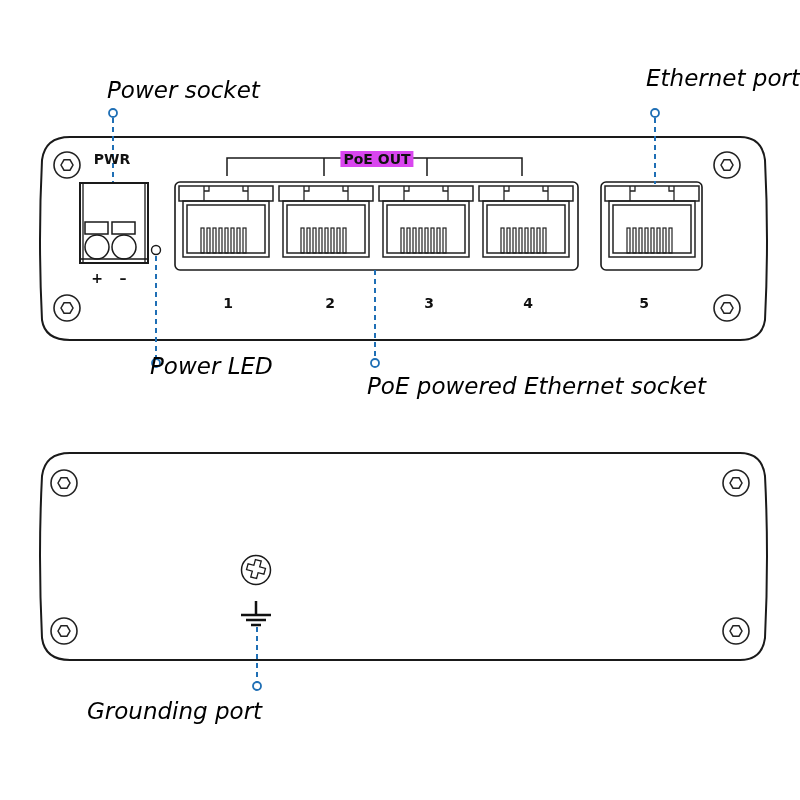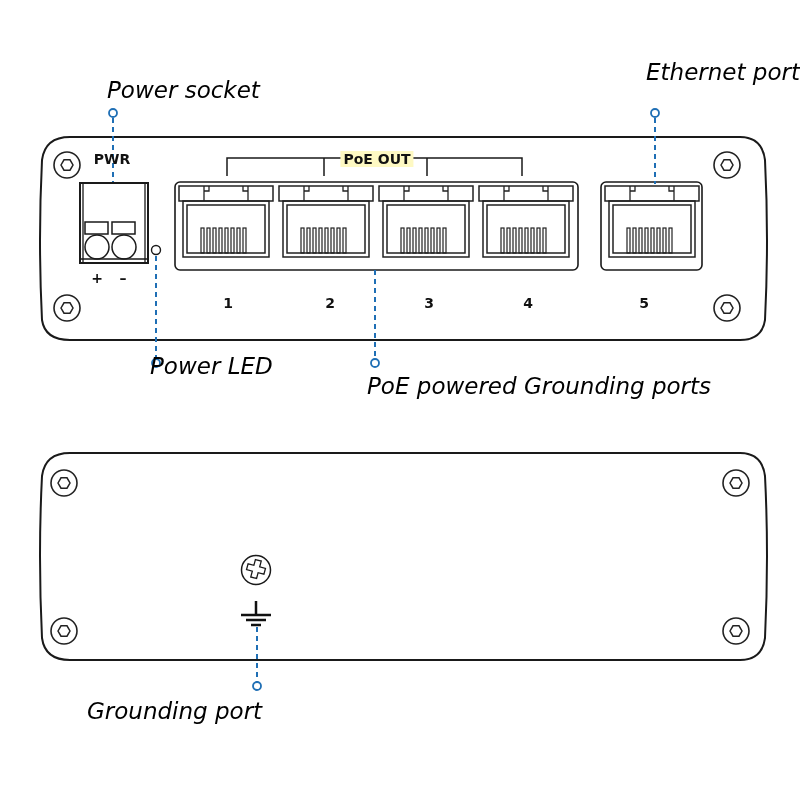--- a/index.html
+++ b/index.html
@@ -92,26 +92,26 @@
   </g>
   <g stroke="#111" stroke-width="2.5">
     <line x1="256" y1="601" x2="256" y2="615"></line>
     <line x1="241" y1="615" x2="271" y2="615"></line>
     <line x1="246" y1="620" x2="266" y2="620"></line>
     <line x1="251" y1="625" x2="261" y2="625"></line>
   </g>
 </svg>
 
 <div class="callout" style="left:107px;top:77px;">Power socket</div>
-<div class="callout" style="left:646px;top:59px;">Ethernet port</div>
+<div class="callout" style="left:646px;top:65px;">Ethernet port</div>
 <div class="callout" style="left:150px;top:353px;">Power LED</div>
-<div class="callout" style="left:367px;top:373px;">PoE powered Grounding ports</div>
+<div class="callout" style="left:367px;top:373px;">PoE powered Ethernet socket</div>
 <div class="callout" style="left:87px;top:698px;">Grounding port</div>
 
 <div class="lbl" style="left:112px;top:151px;">PWR</div>
 <div class="lbl" style="left:97px;top:270px;">+</div>
 <div class="lbl" style="left:123px;top:270px;">–</div>
-<div class="lbl" style="left:377px;top:151px;background:#fef9c3;padding:0 3px;">PoE OUT</div>
+<div class="lbl" style="left:377px;top:151px;background:#d946ef;padding:0 3px;">PoE OUT</div>
 <div class="lbl" style="left:228px;top:295px;">1</div>
 <div class="lbl" style="left:330px;top:295px;">2</div>
 <div class="lbl" style="left:429px;top:295px;">3</div>
 <div class="lbl" style="left:528px;top:295px;">4</div>
 <div class="lbl" style="left:644px;top:295px;">5</div>
 
 </body></html>

